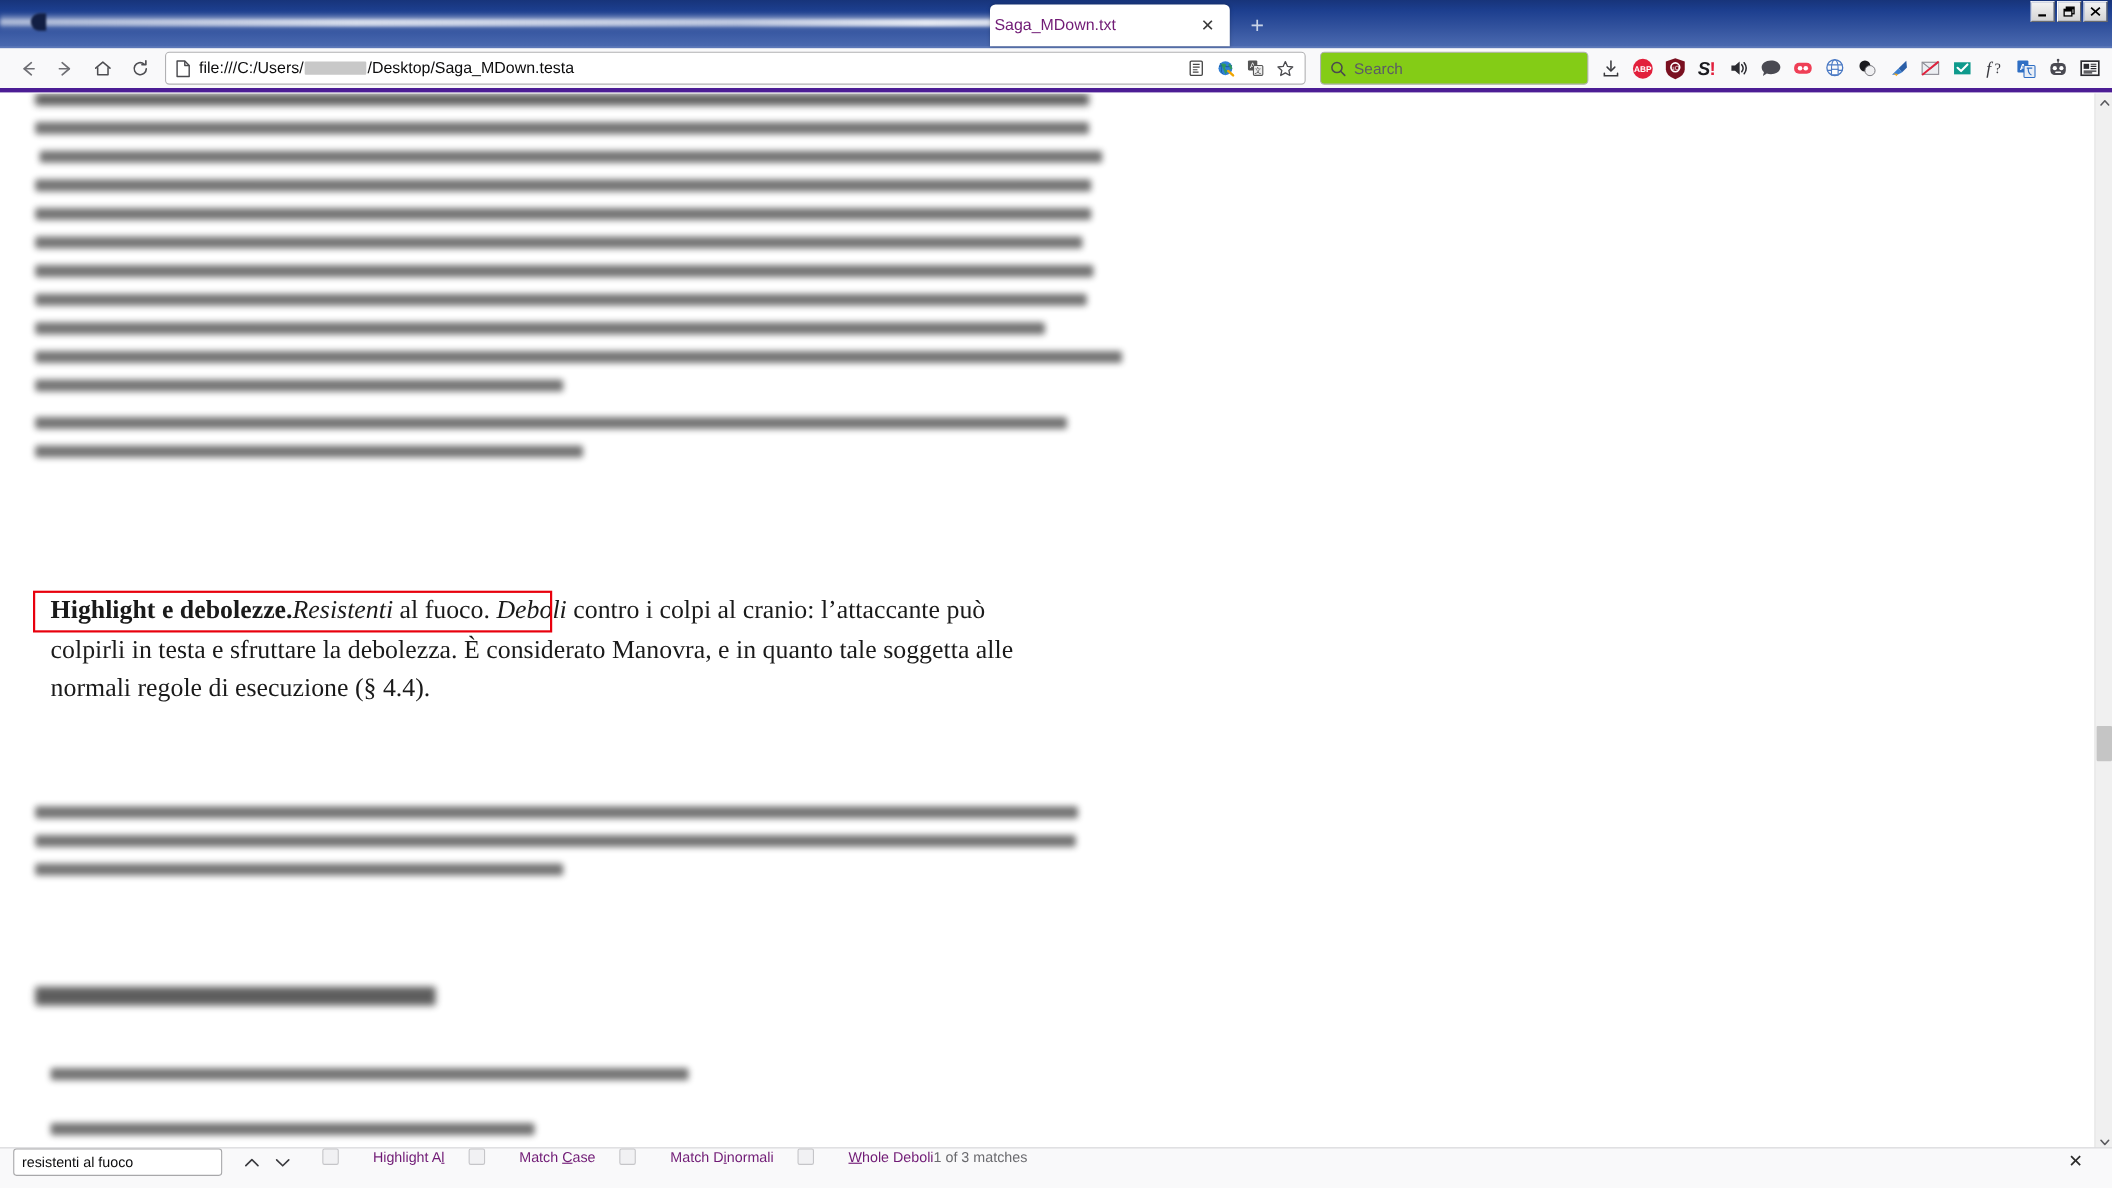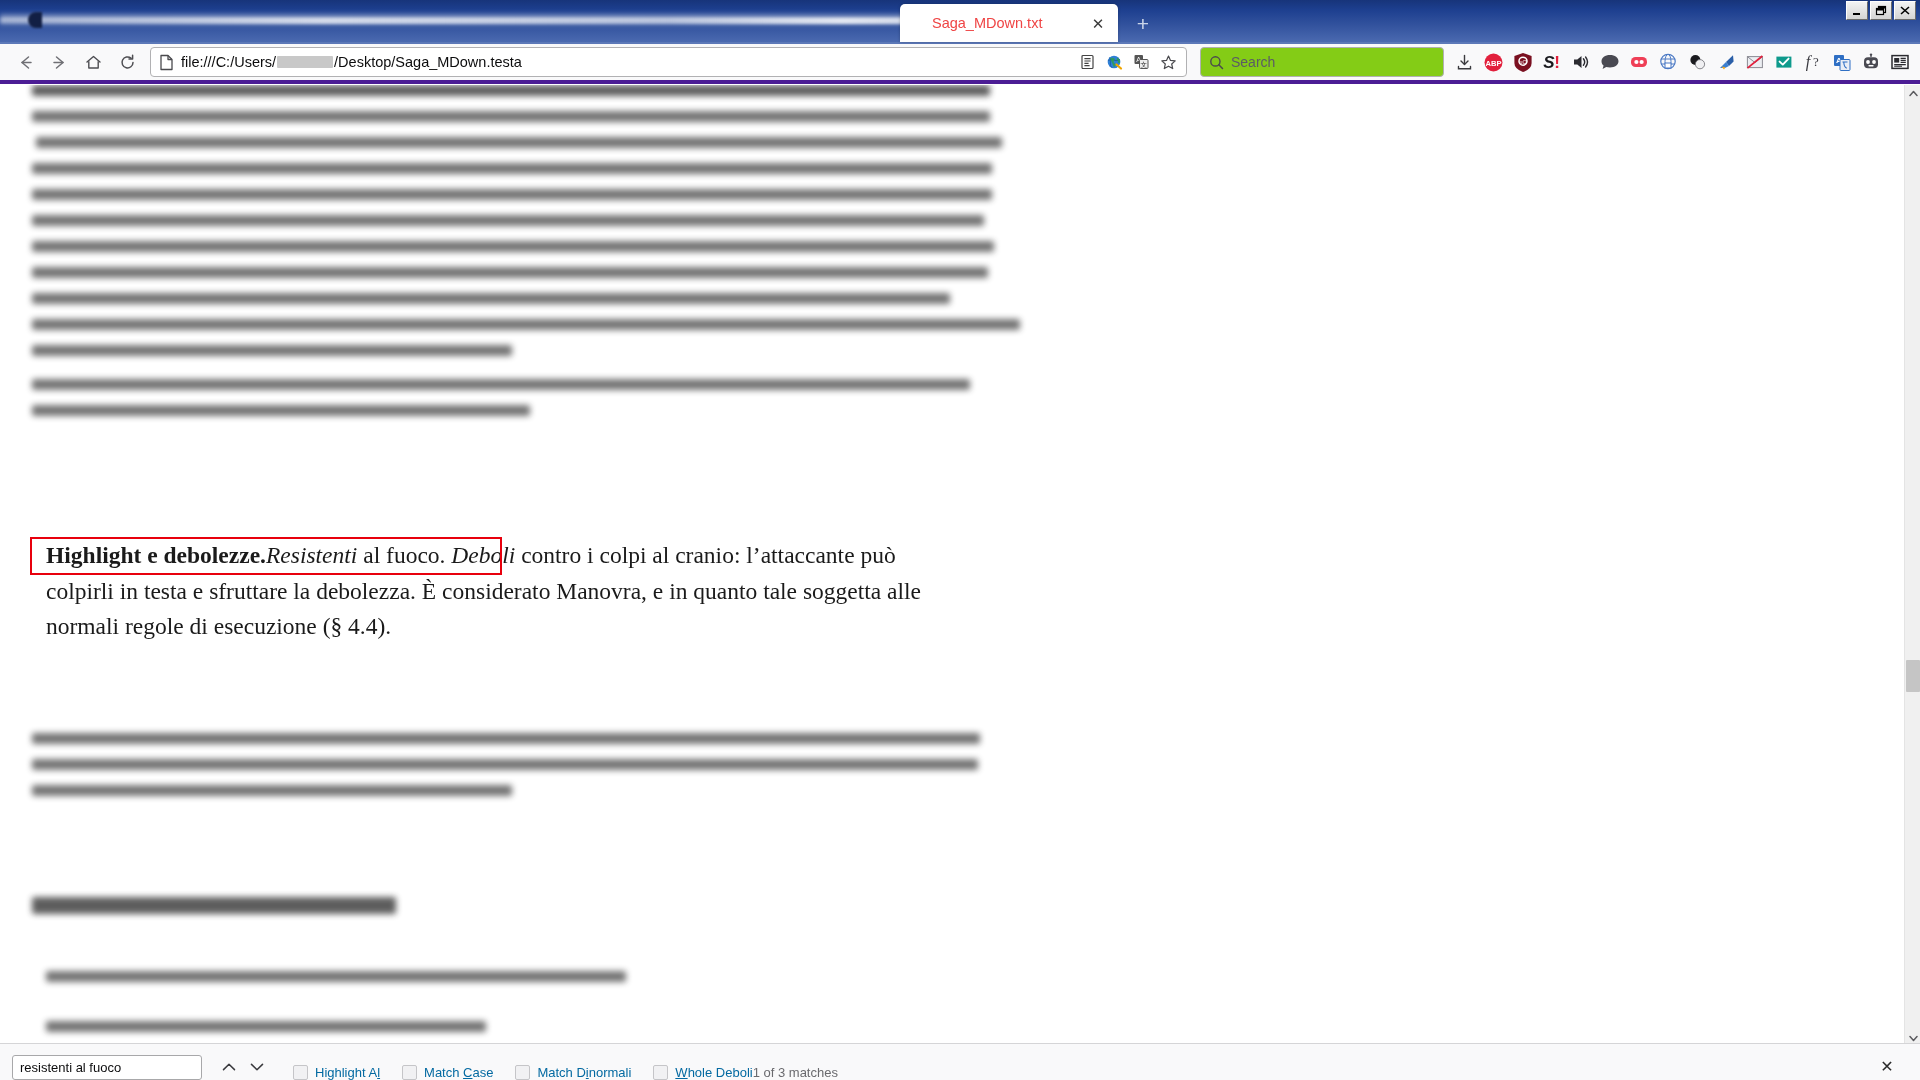--- a/index.html
+++ b/index.html
@@ -42,22 +42,22 @@
   .tab {
     position: absolute; left: 900px; top: 4px;
     width: 218px; height: 38px;
     background: #ffffff;
     border-radius: 5px 5px 0 0;
     display: flex; align-items: center;
     box-shadow: 0 0 3px rgba(0,0,0,.25);
   }
   .tab-title {
     flex: 1;
-    font-size: 14.5px; color: #ef4444;
-    margin-left: 32px;
+    font-size: 14.5px; color: #701a75;
+    margin-left: 4px;
     white-space: nowrap; overflow: hidden; text-overflow: ellipsis;
   }
   .tab-close {
     width: 28px; height: 28px; margin-right: 6px;
     display: flex; align-items: center; justify-content: center;
     border-radius: 4px; color: #3b3b3b; font-size: 15px; line-height: 1;
   }
   .newtab {
     position: absolute; left: 1130px; top: 10px;
     width: 26px; height: 26px;
@@ -193,41 +193,41 @@
     position: absolute; left: 1px; width: 14px;
     background: #c5c5c5; border-radius: 1px;
   }
 
   
   .findbar {
     position: absolute; bottom: 0; left: 0;
     width: 1920px; height: 37px;
     background: #f9f9fa;
     border-top: 1px solid #d5d5d7;
-    display: flex; align-items: flex-end;
+    display: flex; align-items: flex-start;
     padding: 0 8px;
   }
   .find-input {
     width: 190px; height: 25px;
     background: #fff; border: 1px solid #a8a8aa;
     border-radius: 3px;
     display: flex; align-items: center;
     padding: 0 7px;
     font-size: 13px; color: #0c0c0d;
     margin-left: 4px;
   }
   .find-nav { display: flex; margin-left: 13px; }
   .fnav {
     width: 28px; height: 26px;
     display: flex; align-items: center; justify-content: center;
   }
   .find-opt {
     display: flex; align-items: center;
     margin-left: 22px;
-    font-size: 13px; color: #0369a1;
+    font-size: 13px; color: #701a75; gap: 24px;
   }
   .cbx {
     width: 15px; height: 15px;
     border: 1px solid #c5c5c8;
     background: #f1f1f3;
     border-radius: 2px;
     margin-right: 7px;
   }
   .find-status {
     font-size: 13px; color: #6a6a6e;

